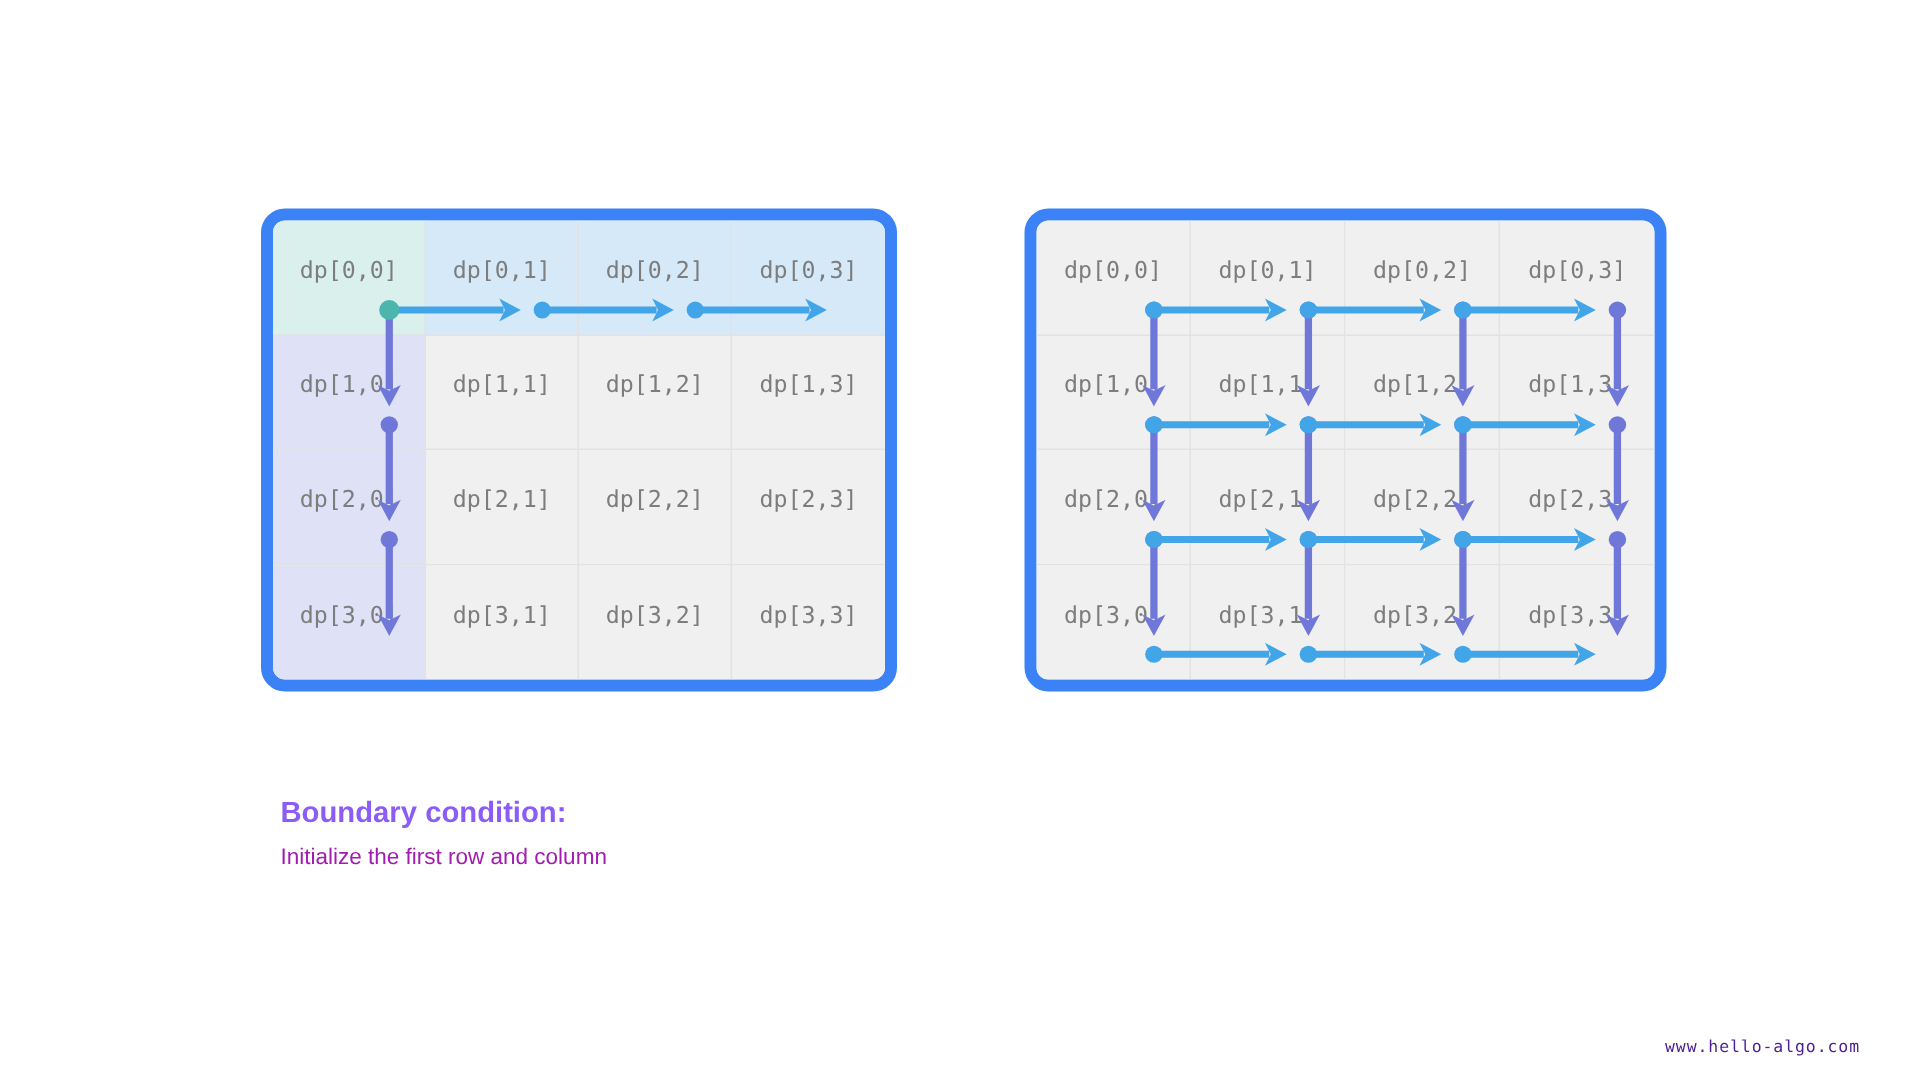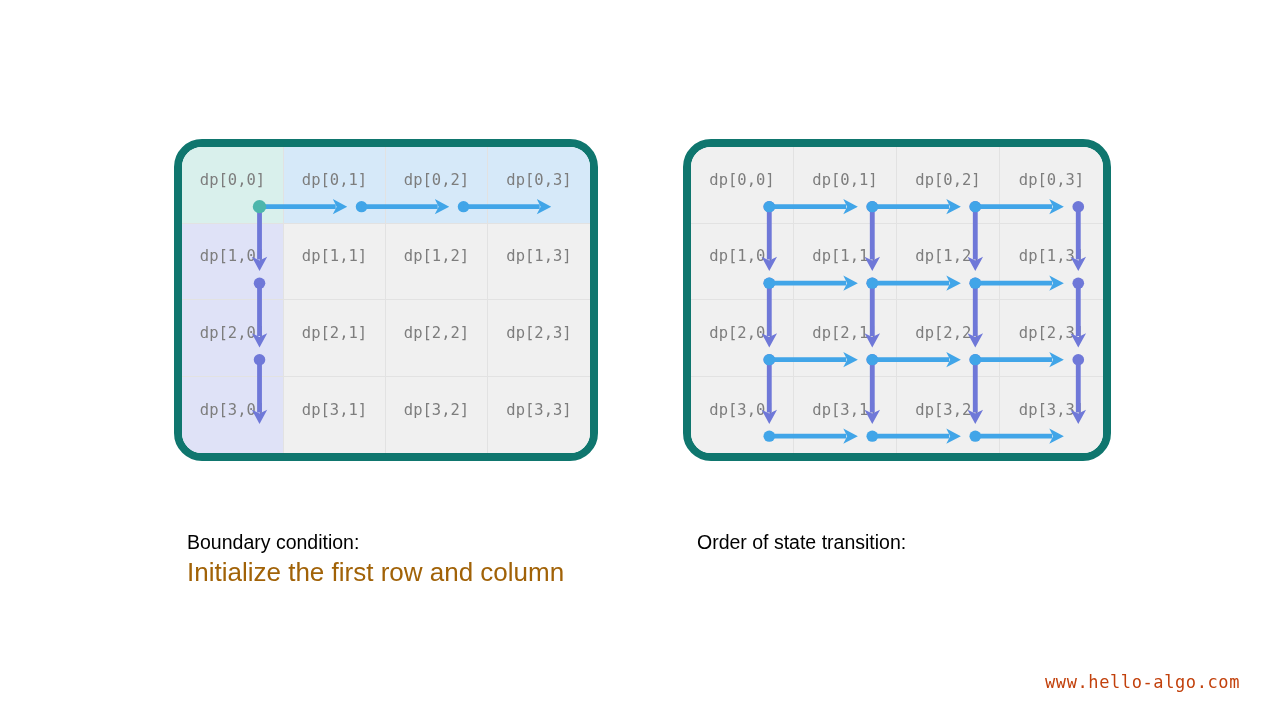--- a/index.html
+++ b/index.html
@@ -19,22 +19,22 @@
     position: absolute;
     left: 0; top: 0;
     width: 1280px;
     height: 720px;
   }
 
   
   .panel {
     position: absolute;
     box-sizing: border-box;
-    border: 8px solid #0f766e;
-    border-radius: 28px;
+    border: 8px solid #3b82f6;
+    border-radius: 16px;
     background: #ffffff;
     overflow: hidden;
     text-decoration: underline;
   }
   .panel.left  { left: 174px; top: 139px; width: 424px; height: 322px; }
   .panel.right { left: 683px; top: 139px; width: 428px; height: 322px; }
 
   .grid {
     position: absolute;
     left: 0; top: 0;
@@ -87,41 +87,41 @@
   .caption {
     position: absolute;
     width: 480px;
   }
   .caption.left  { left: 187px; top: 528px; }
   .caption.right { left: 697px; top: 528px; }
 
   .caption-title {
     font-family: "Liberation Sans", sans-serif;
     font-size: 19.5px;
-    font-weight: normal;
-    color: #000000;
+    font-weight: bold;
+    color: #8b5cf6;
     line-height: 28px;
     white-space: nowrap;
   }
   .caption-text {
     font-family: "Liberation Sans", sans-serif;
-    font-size: 26px;
+    font-size: 15px;
     font-weight: normal;
-    color: #a16207;
+    color: #a21caf;
     line-height: 32px;
     white-space: nowrap;
   }
 
   .watermark {
     position: absolute;
     right: 40px;
-    bottom: 28px;
+    bottom: 16px;
     font-family: "DejaVu Sans Mono", monospace;
-    font-size: 17px;
-    color: #c2410c;
+    font-size: 11px;
+    color: #4c1d95;
     letter-spacing: 0.6px;
     white-space: nowrap;
   }
 </style>
 </head>
 <body>
 
 <div class="stage">
 
   <div class="panel left">
@@ -328,18 +328,17 @@
           <line x1="186.56" y1="304.29" x2="265.72" y2="304.29" stroke="#41a5e8" stroke-width="5" stroke-linecap="butt"></line>
           <path d="M 277.72 304.29 L 262.72 296.29 L 266.72 304.29 L 262.72 312.29 Z" fill="#41a5e8"></path>
           <circle cx="292.56" cy="304.29" r="6" fill="#41a5e8"></circle>
           <line x1="292.56" y1="304.29" x2="371.72" y2="304.29" stroke="#41a5e8" stroke-width="5" stroke-linecap="butt"></line>
           <path d="M 383.72 304.29 L 368.72 296.29 L 372.72 304.29 L 368.72 312.29 Z" fill="#41a5e8"></path>
         </svg>
       </div>
   </div>
 
   <div class="caption right">
-    <div class="caption-title">Order of state transition:</div>
   </div>
 
   <div class="watermark">www.hello-algo.com</div>
 
 </div>
 
 </body></html>

